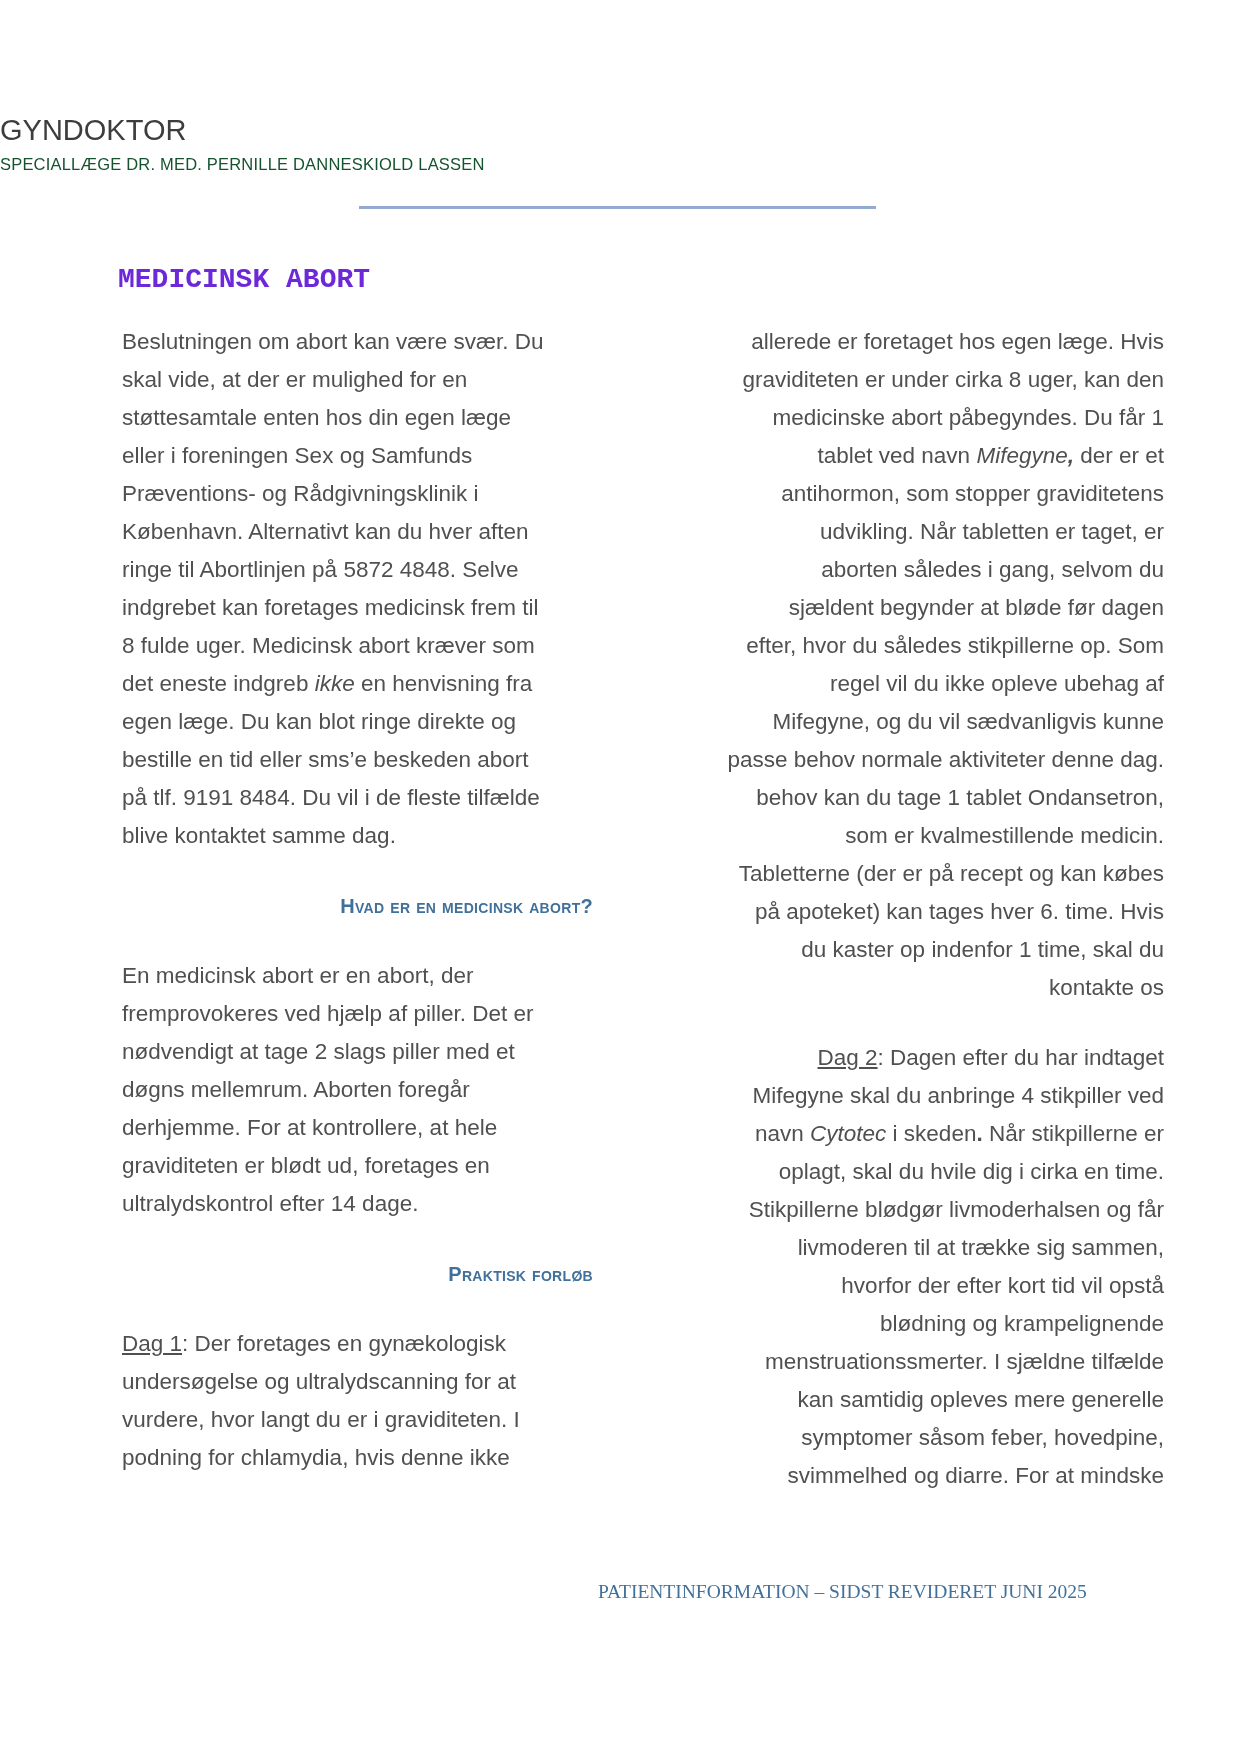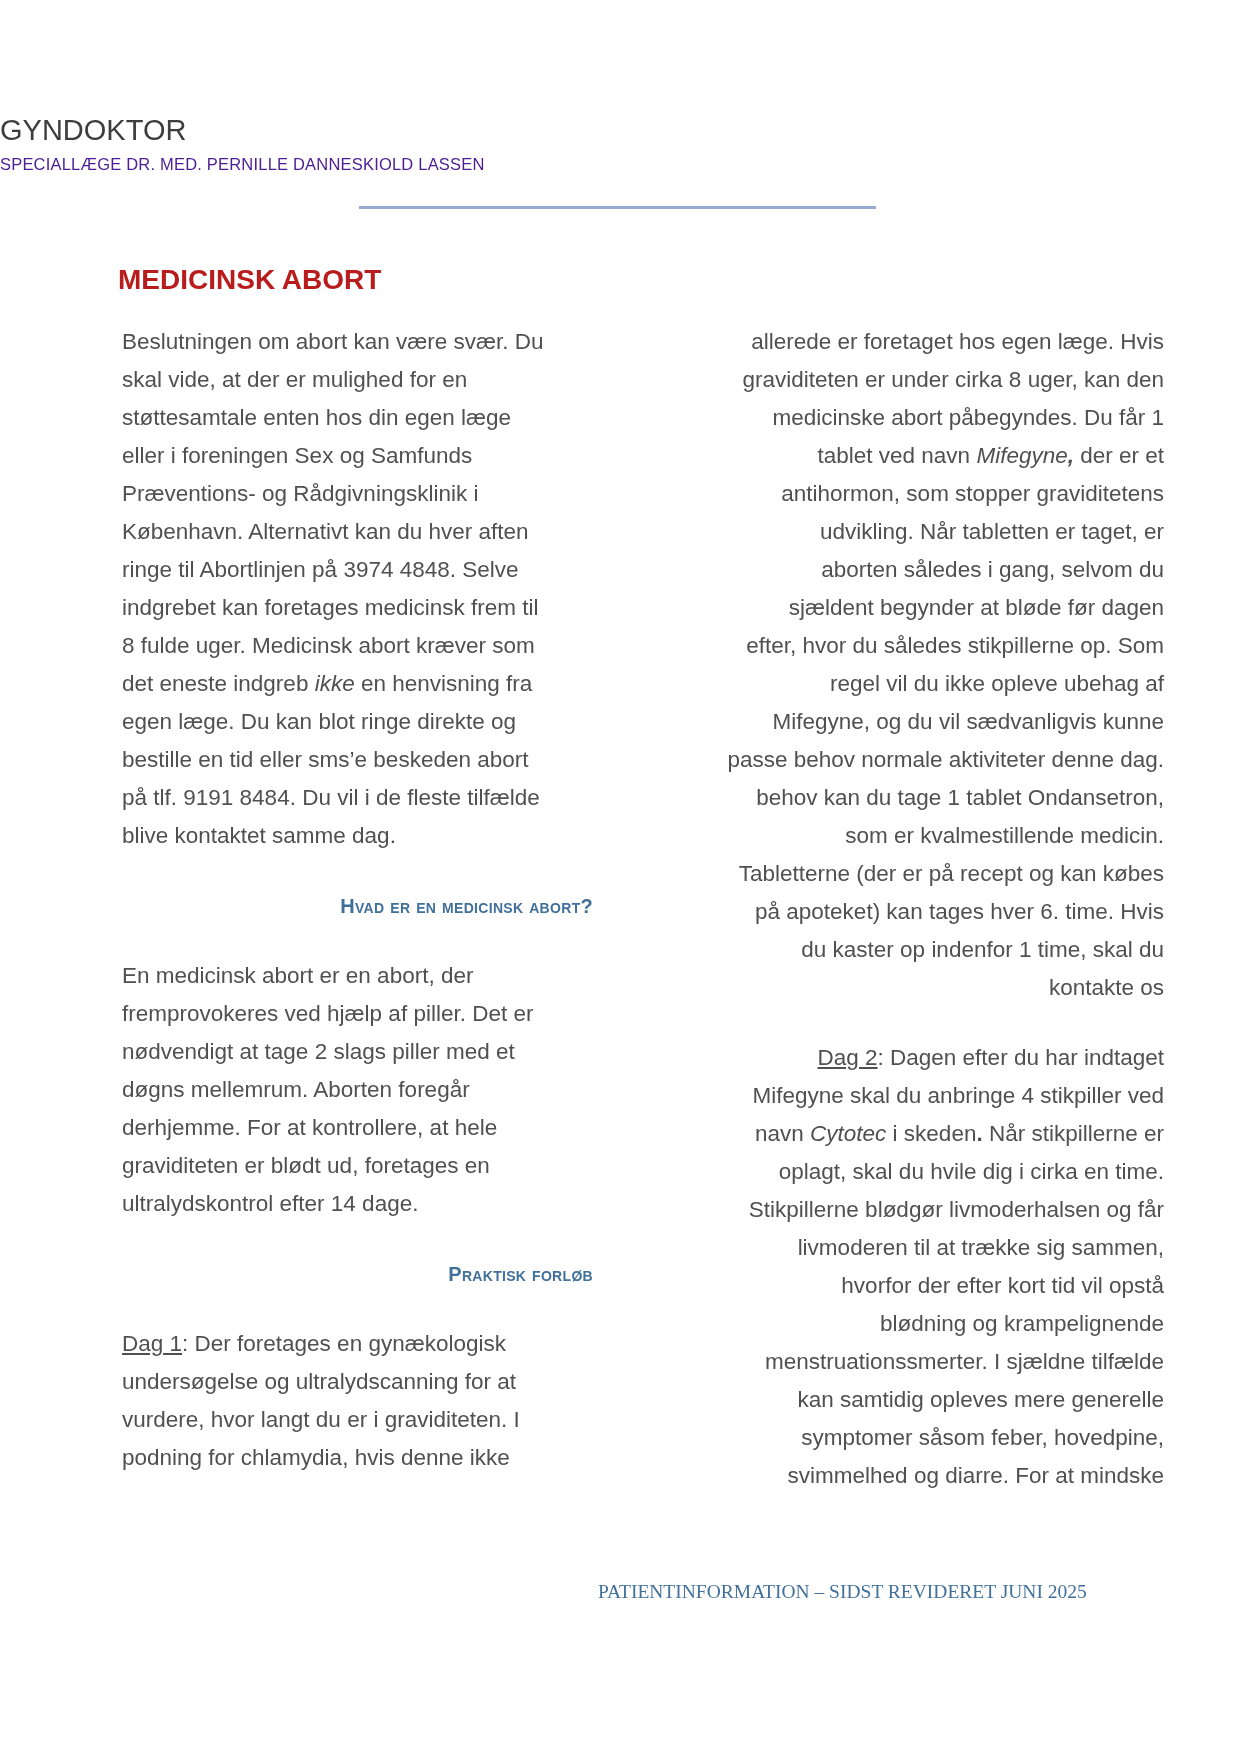--- a/index.html
+++ b/index.html
@@ -1,22 +1,22 @@
 <!DOCTYPE html>
 <html><head>
   <meta charset="utf-8">
   <style>
     html, body { margin: 0; padding: 0; background: #ffffff; }
     body { width: 1242px; height: 1755px; position: relative; overflow: hidden;
       font-family: "DejaVu Sans", "Liberation Sans", sans-serif; color: #505050; }
     .header { position: absolute; left: 0; top: 112px; width: 1242px; text-align: left; }
     .brand { font-family: "Liberation Sans", sans-serif; font-size: 29px; color: #3d3d3d; letter-spacing: 0px; line-height: 36px; }
-    .subtitle { font-family: "Liberation Sans", sans-serif; font-size: 16.5px; color: #4c1d95; line-height: 24px; margin-top: 4px; letter-spacing: 0.2px; }
+    .subtitle { font-family: "Liberation Sans", sans-serif; font-size: 16.5px; color: #14532d; line-height: 24px; margin-top: 4px; letter-spacing: 0.2px; }
     .rule { position: absolute; left: 359px; top: 206px; width: 517px; height: 3px; background: #95aad1; }
-    .title { position: absolute; left: 118px; top: 262px; font-family: Liberation Sans, sans-serif; font-weight: bold; font-size: 28px; color: #b91c1c; line-height: 36px; text-align: center; }
+    .title { position: absolute; left: 118px; top: 262px; font-family: Liberation Mono, monospace; font-weight: bold; font-size: 28px; color: #6d28d9; line-height: 36px; text-align: center; }
     .col { position: absolute; top: 323px; width: 475px; font-family: "Liberation Sans", sans-serif; font-size: 22.5px; line-height: 38px; color: #505050; }
     .col.left { left: 118px; }
     .col.right { left: 684px; width: 480px; text-align: right; }
     .para { margin: 0 0 32px 4px; }
     .line { display: block; white-space: nowrap; }
     .h2 { font-family: "Liberation Sans", sans-serif; font-weight: bold; color: #41709a; font-size: 20px; font-variant: small-caps; line-height: 38px; margin: 0 0 32px 0; letter-spacing: 0.3px; text-align: right; }
     .u { text-decoration: underline; }
     .i { font-style: italic; }
     .b { font-weight: bold; }
     .footer { position: absolute; left: 598px; top: 1581px; font-family: "Liberation Serif", serif; font-size: 19.5px; color: #41709a; white-space: nowrap; }
@@ -33,21 +33,21 @@
 <div class="title">MEDICINSK ABORT</div>
 
 <div class="col left">
   <div class="para">
     <span class="line">Beslutningen om abort kan være svær. Du</span>
     <span class="line">skal vide, at der er mulighed for en</span>
     <span class="line">støttesamtale enten hos din egen læge</span>
     <span class="line">eller i foreningen Sex og Samfunds</span>
     <span class="line">Præventions- og Rådgivningsklinik i</span>
     <span class="line">København. Alternativt kan du hver aften</span>
-    <span class="line">ringe til Abortlinjen på 3974 4848. Selve</span>
+    <span class="line">ringe til Abortlinjen på 5872 4848. Selve</span>
     <span class="line">indgrebet kan foretages medicinsk frem til</span>
     <span class="line">8 fulde uger. Medicinsk abort kræver som</span>
     <span class="line"><span>det eneste indgreb </span><span class="i">ikke</span><span> en henvisning fra</span></span>
     <span class="line">egen læge. Du kan blot ringe direkte og</span>
     <span class="line">bestille en tid eller sms’e beskeden abort</span>
     <span class="line">på tlf. 9191 8484. Du vil i de fleste tilfælde</span>
     <span class="line">blive kontaktet samme dag.</span>
   </div>
 
   <div class="h2">Hvad er en medicinsk abort?</div>

